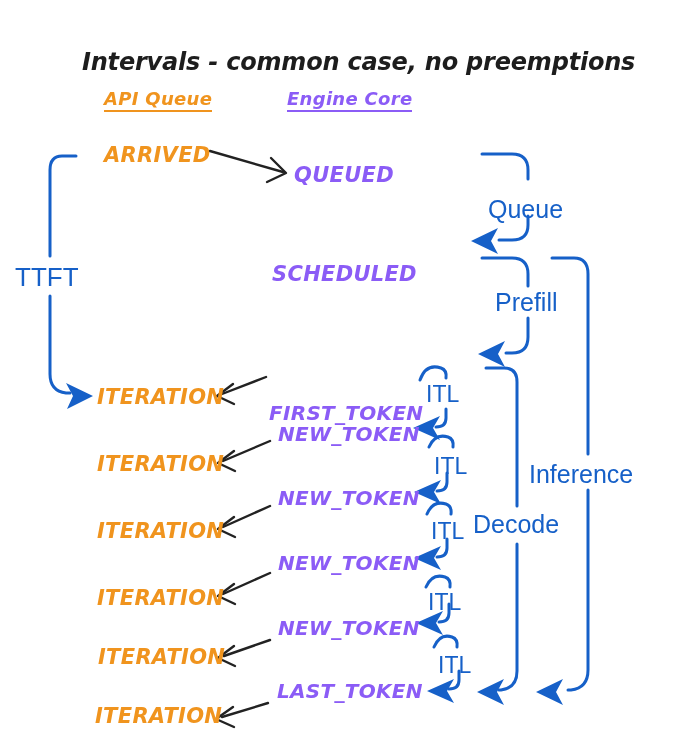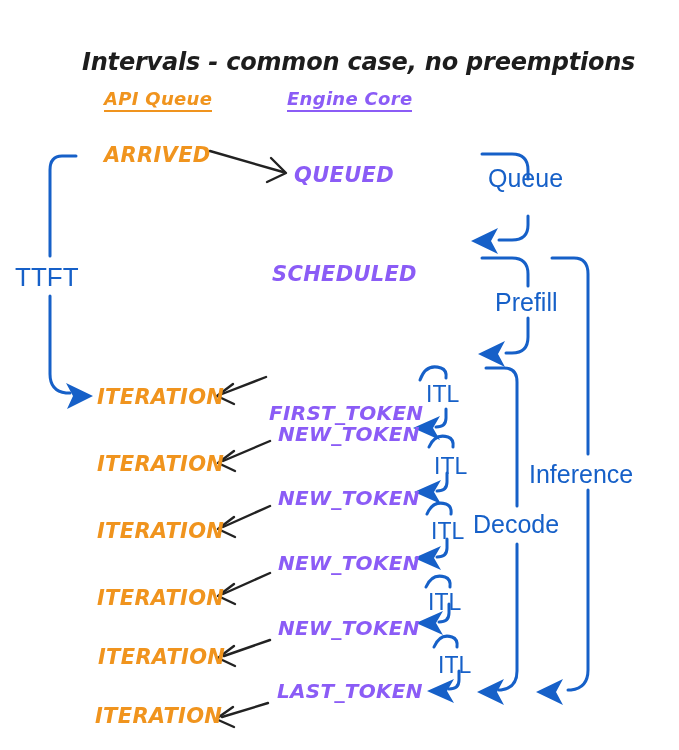--- a/index.html
+++ b/index.html
@@ -128,21 +128,21 @@
   <div class="lbl hand event red" style="left:294px;top:163px;">QUEUED</div>
   <div class="lbl hand event red" style="left:272px;top:262px;">SCHEDULED</div>
   <div class="lbl hand token red" style="left:269px;top:361px;margin-top:40px;">FIRST_TOKEN</div>
   <div class="lbl hand token red" style="left:278px;top:422px;">NEW_TOKEN</div>
   <div class="lbl hand token red" style="left:278px;top:486px;">NEW_TOKEN</div>
   <div class="lbl hand token red" style="left:278px;top:551px;">NEW_TOKEN</div>
   <div class="lbl hand token red" style="left:278px;top:616px;">NEW_TOKEN</div>
   <div class="lbl hand token red" style="left:277px;top:679px;">LAST_TOKEN</div>
 
   <div class="lbl blue ttft" style="left:15px;top:262px;">TTFT</div>
-  <div class="lbl blue interval" style="left:488px;top:164px;">Queue</div>
+  <div class="lbl blue interval" style="left:488px;top:195px;">Queue</div>
   <div class="lbl blue interval" style="left:495px;top:288px;">Prefill</div>
   <div class="lbl blue interval" style="left:473px;top:510px;">Decode</div>
   <div class="lbl blue interval" style="left:529px;top:460px;">Inference</div>
 
   <div class="lbl blue itl" style="left:426px;top:381px;">ITL</div>
   <div class="lbl blue itl" style="left:434px;top:453px;">ITL</div>
   <div class="lbl blue itl" style="left:431px;top:518px;">ITL</div>
   <div class="lbl blue itl" style="left:428px;top:589px;">ITL</div>
   <div class="lbl blue itl" style="left:438px;top:652px;">ITL</div>
 

